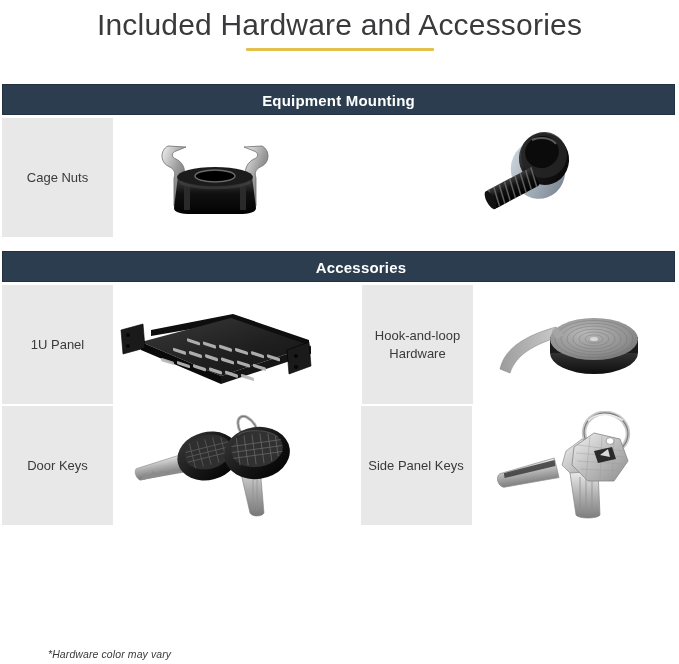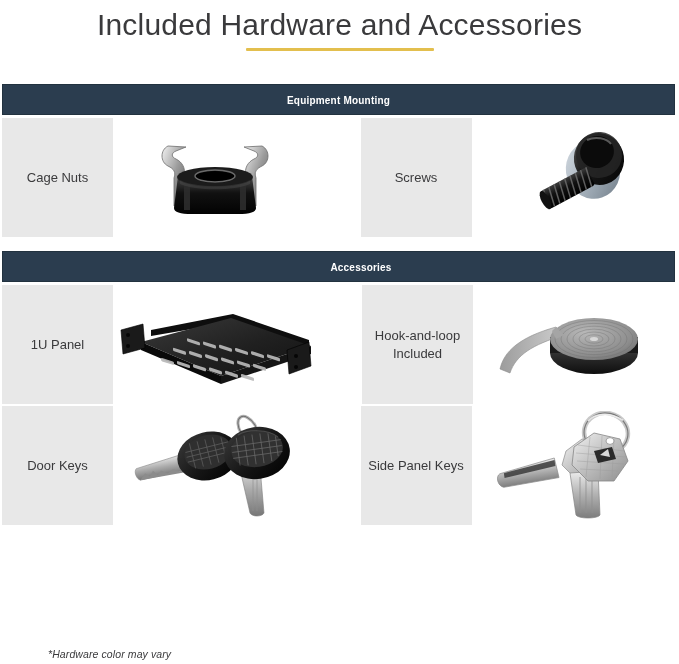--- a/index.html
+++ b/index.html
@@ -45,21 +45,21 @@
     left: 2px;
     top: 84px;
     width: 673px;
   }
   .section-bar {
     background: #2b3d4f;
     height: 31px;
     line-height: 31px;
     text-align: center;
     color: #ffffff;
-    font-size: 10px;
+    font-size: 15px;
     font-weight: bold;
     letter-spacing: 0.2px;
     border: 1px solid #22323f;
     box-sizing: border-box;
   }
   .section-bar + .hw-row { margin-top: 3px; }
 
   .hw-row {
     display: flex;
     width: 100%;
@@ -156,21 +156,20 @@
           <ellipse cx="75" cy="48" rx="20" ry="6" fill="none" stroke="#6a6a6a" stroke-width="1.4"></ellipse>
 
           <path d="M44 56 L50 56 L50 82 L44 82 Z" fill="#2e2e2e" opacity="0.9"></path>
           <path d="M100 56 L106 56 L106 82 L100 82 Z" fill="#2e2e2e" opacity="0.9"></path>
           <path d="M40 52 C55 60 95 60 110 52 L110 56 C95 63 55 63 40 56 Z" fill="#555" opacity="0.35"></path>
         </svg>
       </div>
     </div>
 
     <div class="hw-pair">
-      <div class="hw-label">Screws</div>
       <div class="hw-image-cell">
         <svg class="art" width="128" height="104" viewBox="0 0 128 104">
           <defs>
             <linearGradient id="scHead" x1="0" y1="0" x2="1" y2="1">
               <stop offset="0%" stop-color="#5e5e5e"></stop>
               <stop offset="35%" stop-color="#1a1a1a"></stop>
               <stop offset="100%" stop-color="#050505"></stop>
             </linearGradient>
             <linearGradient id="scWash" x1="0" y1="0" x2="1" y2="1">
               <stop offset="0%" stop-color="#d6dde4"></stop>
@@ -266,21 +265,21 @@
           <circle cx="15" cy="50" r="2" fill="#050505"></circle>
 
           <path d="M174 54 L196 46 L198 70 L176 78 Z" fill="#1a1a1a" stroke="#000" stroke-width="0.6"></path>
           <circle cx="183" cy="60" r="2" fill="#050505"></circle>
           <circle cx="183" cy="71" r="2" fill="#050505"></circle>
         </svg>
       </div>
     </div>
 
     <div class="hw-pair">
-      <div class="hw-label">Hook-and-loop Included</div>
+      <div class="hw-label">Hook-and-loop Hardware</div>
       <div class="hw-image-cell">
         <svg class="art" width="160" height="96" viewBox="0 0 160 96">
           <defs>
             <linearGradient id="vlEdge" x1="0" y1="0" x2="0" y2="1">
               <stop offset="0%" stop-color="#555555"></stop>
               <stop offset="100%" stop-color="#0e0e0e"></stop>
             </linearGradient>
             <radialGradient id="vlFace" cx="0.4" cy="0.35" r="0.8">
               <stop offset="0%" stop-color="#b8b8b8"></stop>
               <stop offset="65%" stop-color="#8f8f8f"></stop>

